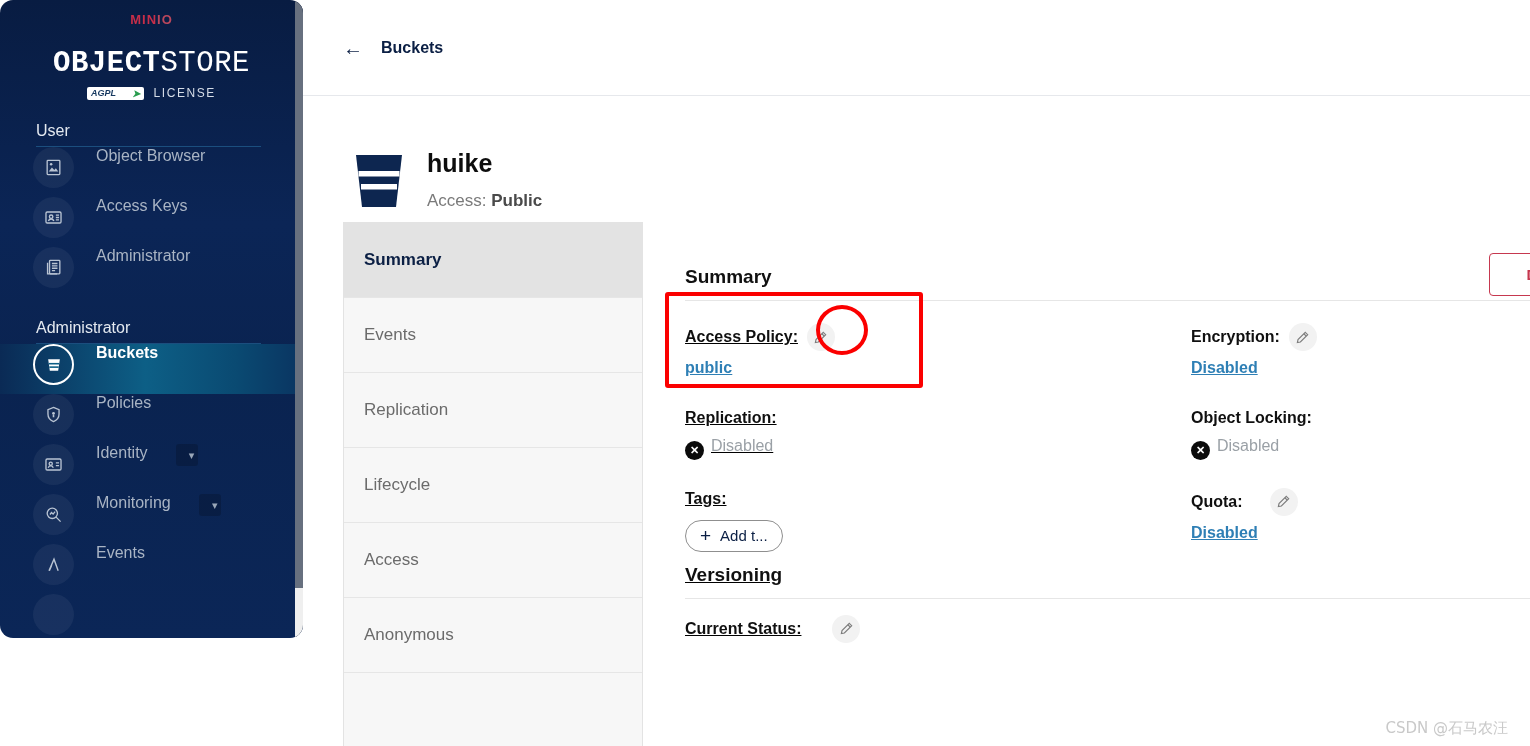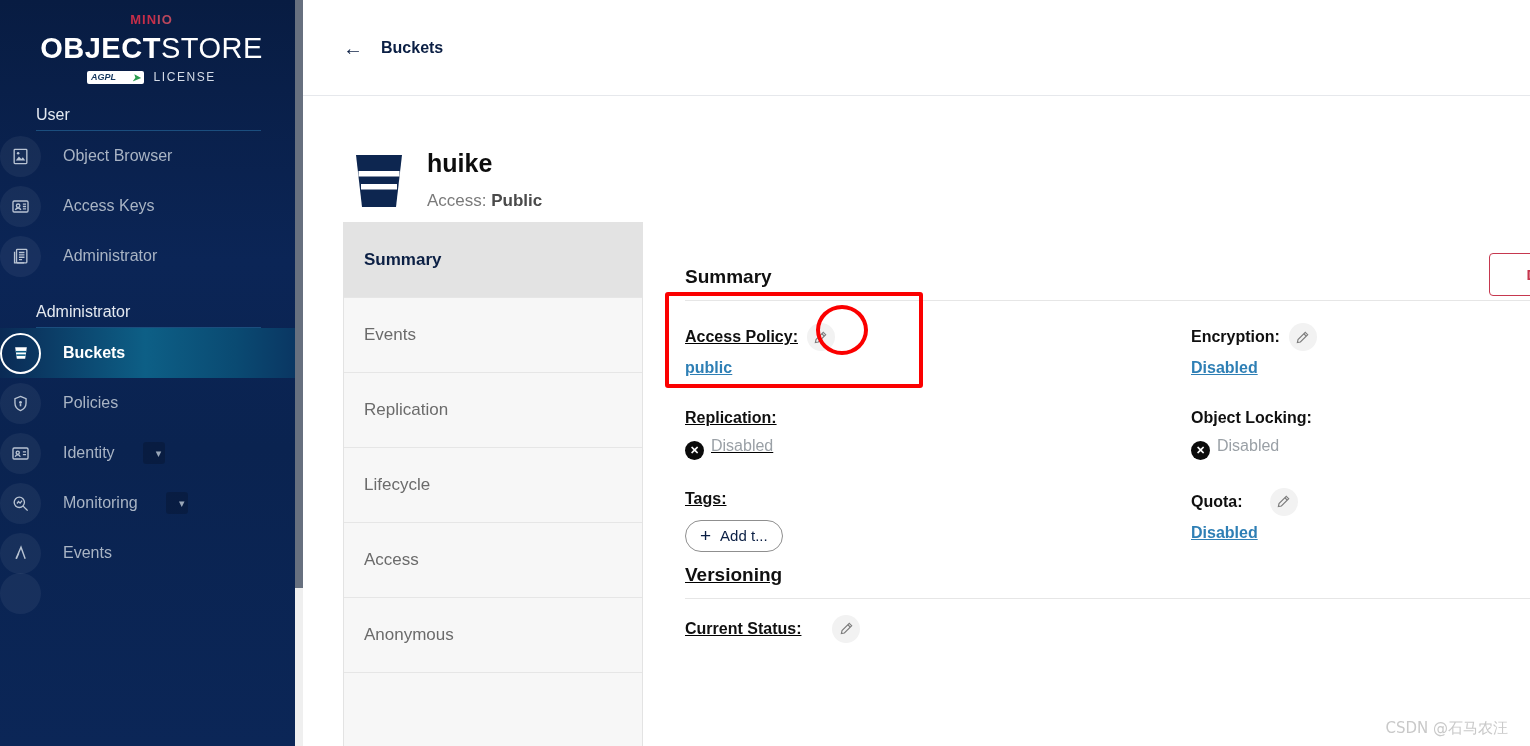--- a/index.html
+++ b/index.html
@@ -7,35 +7,36 @@
     width: 1530px; height: 746px;
     overflow: hidden;
     background: #ffffff;
     font-family: "Liberation Sans", sans-serif;
   }
   #app { position: relative; width: 1530px; height: 746px; display: flex; }
 
   
   .sidebar {
     position: relative;
-    width: 303px; height: 746px;
+    width: 303px; height: 638px;
     background: linear-gradient(180deg, #081c42 0%, #0b2556 35%, #0a2350 60%, #0b2657 100%);
     flex: 0 0 303px;
     overflow: hidden;
+    border-radius: 13px;
   }
   .sb-logo { padding: 12px 0 0 0; text-align: center; }
   .sb-minio {
     font-size: 13px; font-weight: bold; letter-spacing: 1px;
     color: #c72e49; line-height: 15px; text-align: center;
   }
   .sb-minio .mi { color: #c72e49; }
   .sb-minio .io { color: #b9475c; }
   .sb-store {
     font-size: 29px; line-height: 36px; letter-spacing: 0.5px;
-    color: #ffffff; text-align: center; margin-top: 3px;
+    color: #ffffff; text-align: center; margin-top: 19px; font-family: Liberation Mono, monospace;
   }
   .sb-store b { font-weight: bold; }
   .sb-store span.thin { font-weight: 300; }
   .sb-license {
     margin-top: 4px; display: flex; align-items: center;
     justify-content: center; gap: 9px;
   }
   .agpl-badge {
     background: #ffffff; color: #16385f; font-weight: bold;
     font-size: 9px; line-height: 11px; padding: 1px 4px;
@@ -45,22 +46,22 @@
   .agpl-swirl { color: #2a9d4f; font-size: 10px; font-style: italic; }
   .lic-text { color: #d6dde8; font-size: 12px; letter-spacing: 1.6px; }
 
   .sb-section {
     color: #e4e9f0; font-size: 16px; padding: 0 0 6px 36px;
     margin-top: 22px;
   }
   .sb-divider { height: 1px; background: #1b4e7e; margin: 0 42px 0 36px; }
 
   .sb-item {
-    display: flex; align-items: center; gap: 22px;
-    height: 50px; cursor: pointer;
+    display: flex; gap: 22px;
+    height: 50px; padding-left: 33px; cursor: pointer;
     position: relative;
   }
   .sb-icon {
     width: 41px; height: 41px; border-radius: 50%;
     background: rgba(255,255,255,0.055);
     display: flex; align-items: center; justify-content: center;
     color: #b9c4d3; flex: 0 0 41px;
   }
   .sb-label { color: #a9b4c4; font-size: 16px; }
   .sb-item.active {

